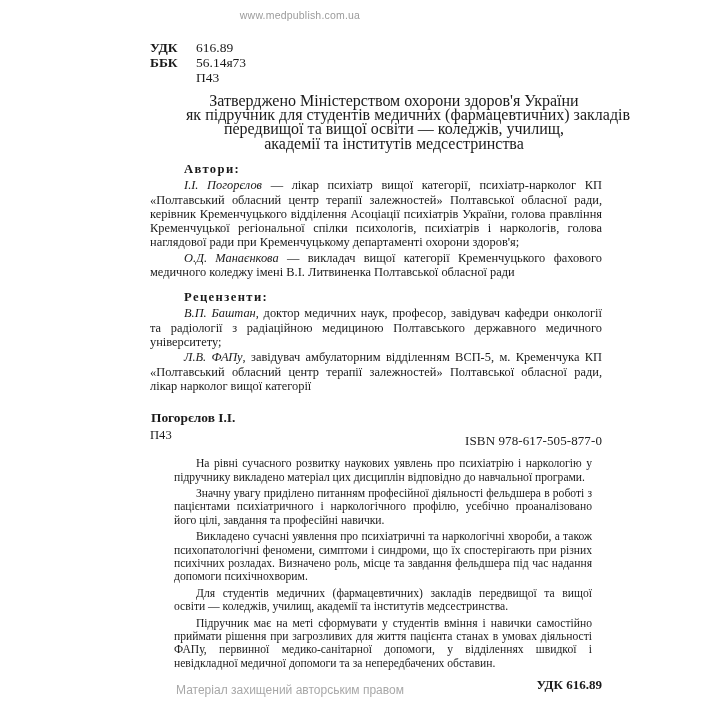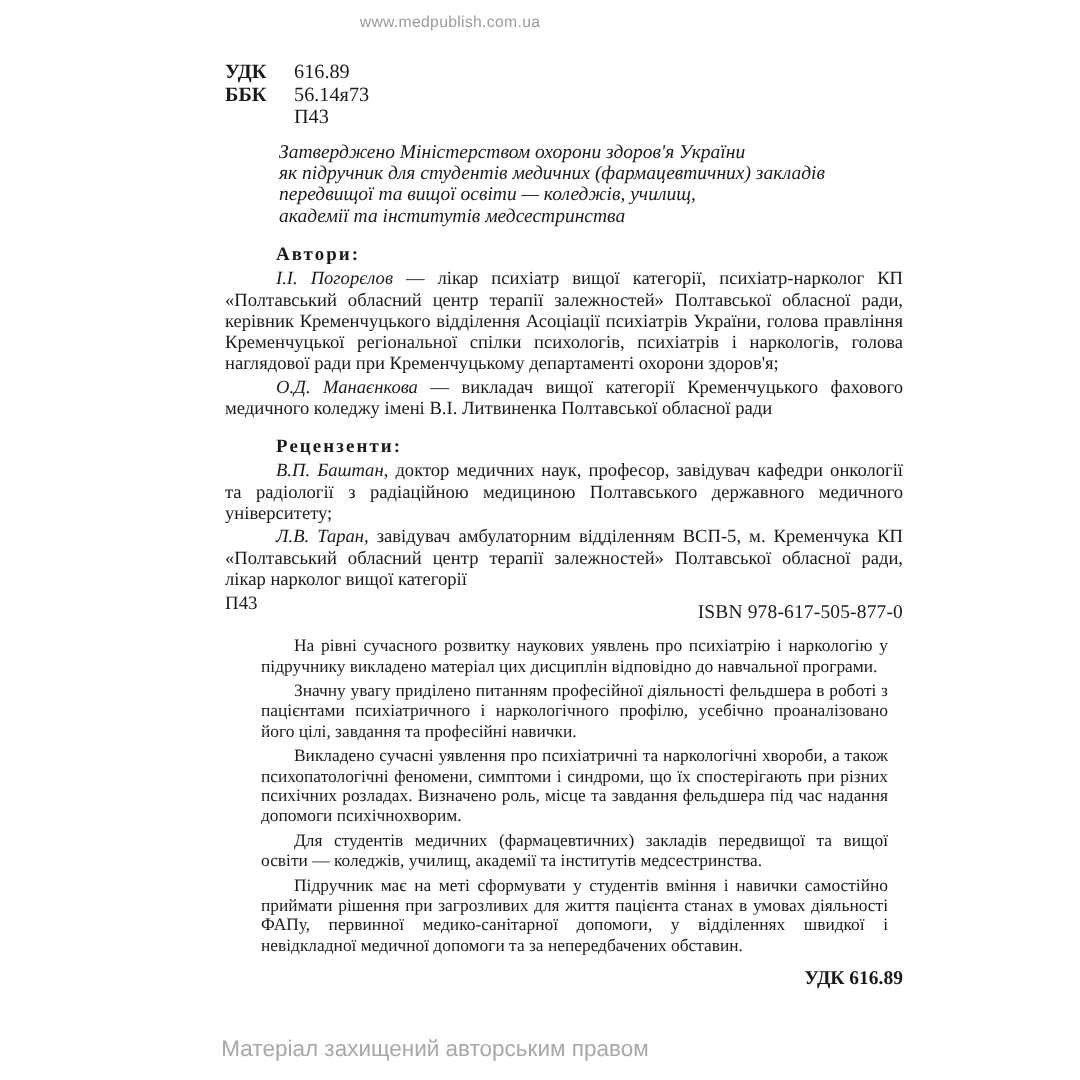--- a/index.html
+++ b/index.html
@@ -66,23 +66,22 @@
   }
   .classif-index {
     margin-left: 46px;
     font-weight: normal;
   }
 
   
   .approval {
     margin-top: 8px;
     margin-left: 36px;
-    text-align: left;
-    font-style: italic;
-    font-size: 13px;
+    text-align: center;
+    font-size: 16px;
     line-height: 14.4px;
   }
   .approval div { white-space: nowrap; }
 
   
   .sec-head {
     margin-top: 11px;
     margin-left: 34px;
     font-size: 12.6px;
     font-weight: bold;
@@ -151,26 +150,26 @@
     margin-top: 7px;
     text-align: right;
     font-size: 13px;
     font-weight: bold;
     line-height: 15px;
   }
 
   
   .bottom-watermark {
     position: absolute;
-    bottom: 12px;
+    bottom: 23px;
     left: 0;
     width: 580px;
     text-align: center;
     font-family: "Liberation Sans", "DejaVu Sans", sans-serif;
-    font-size: 15px;
+    font-size: 12px;
     color: #a8a8a8;
     white-space: nowrap;
   }
 </style>
 </head>
 <body>
 
 <div class="top-watermark">www.medpublish.com.ua</div>
 
 <div class="page">
@@ -201,23 +200,24 @@
     </div>
     <div class="just">
       <span class="nm">О.Д. Манаєнкова</span><span> — викладач вищої категорії Кременчуцького фахового медичного коледжу імені В.І. Литвиненка Полтавської обласної ради</span>
     </div>
 
     <div class="sec-head">Рецензенти:</div>
     <div class="just">
       <span class="nm">В.П. Баштан</span><span>, доктор медичних наук, професор, завідувач кафедри онкології та радіології з радіаційною медициною Полтавського державного медичного університету;</span>
     </div>
     <div class="just">
-      <span class="nm">Л.В. Таран</span><span>, завідувач амбулаторним відділенням ВСП-5, м. Кременчука КП «Полтавський обласний центр терапії залежностей» Полтавської обласної ради, лікар нарколог вищої категорії</span>
-    </div>
-
+      <span class="nm">Л.В. ФАПу</span><span>, завідувач амбулаторним відділенням ВСП-5, м. Кременчука КП «Полтавський обласний центр терапії залежностей» Полтавської обласної ради, лікар нарколог вищої категорії</span>
+    </div>
+
+    <div class="entry-author">Погорєлов І.І.</div>
     <div class="entry-row">
       <span class="entry-index">П43</span>
     </div>
     <div class="entry-isbn">ISBN 978-617-505-877-0</div>
 
     <div class="annot">
       <p>На рівні сучасного розвитку наукових уявлень про психіатрію і наркологію у підручнику викладено матеріал цих дисциплін відповідно до навчальної програми.</p>
       <p>Значну увагу приділено питанням професійної діяльності фельдшера в роботі з пацієнтами психіатричного і наркологічного профілю, усебічно проаналізовано його цілі, завдання та професійні навички.</p>
       <p>Викладено сучасні уявлення про психіатричні та наркологічні хвороби, а також психопатологічні феномени, симптоми і синдроми, що їх спостерігають при різних психічних розладах. Визначено роль, місце та завдання фельдшера під час надання допомоги психічнохворим.</p>
       <p>Для студентів медичних (фармацевтичних) закладів передвищої та вищої освіти — коледжів, училищ, академії та інститутів медсестринства.</p>

